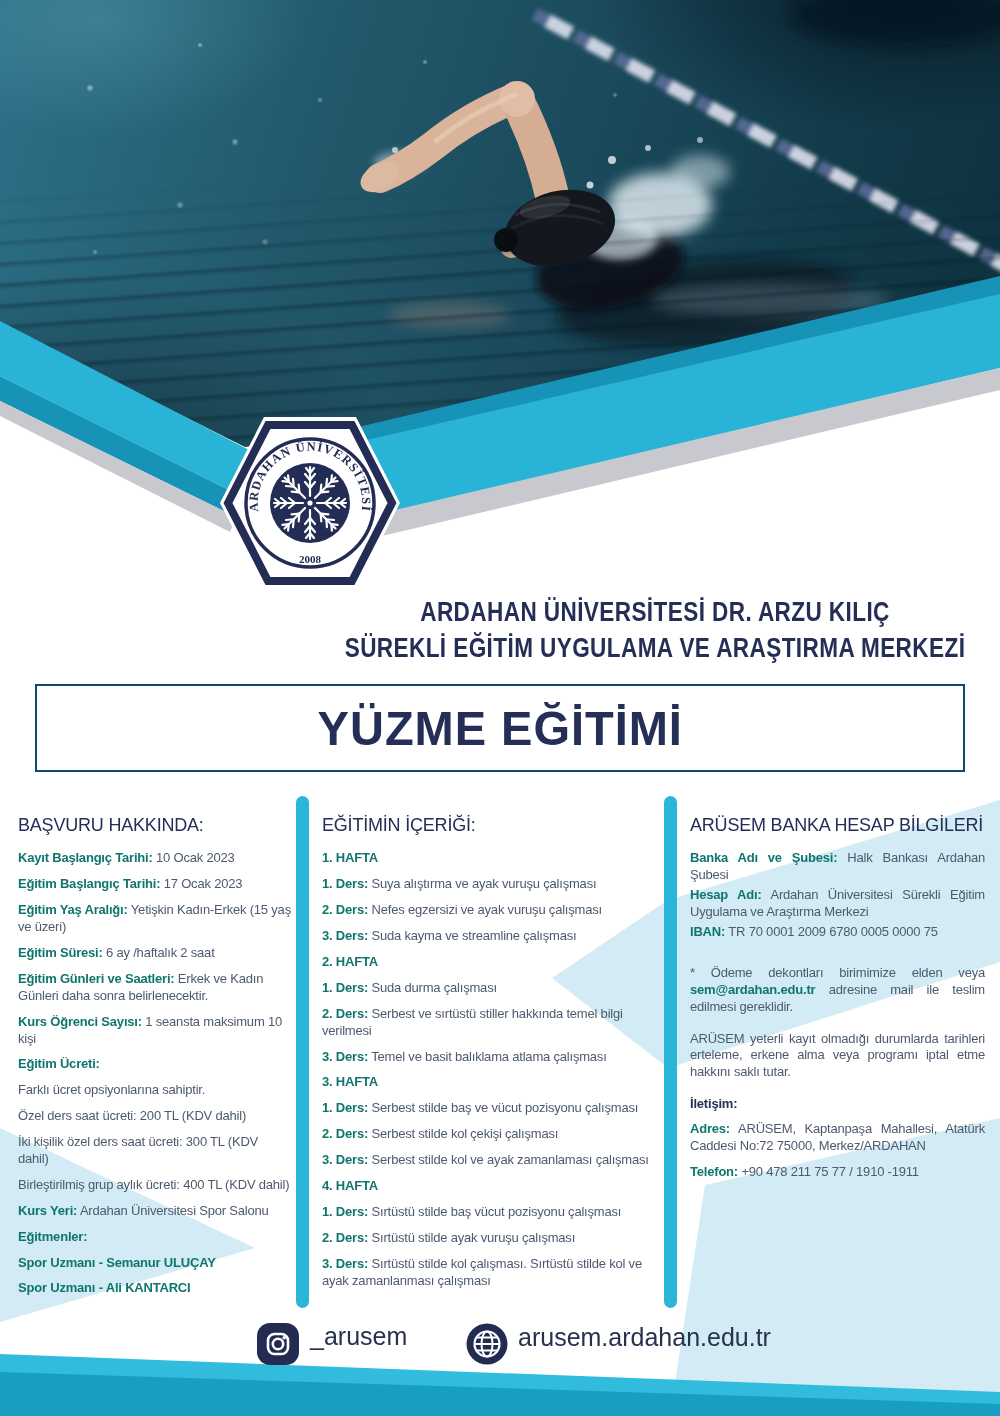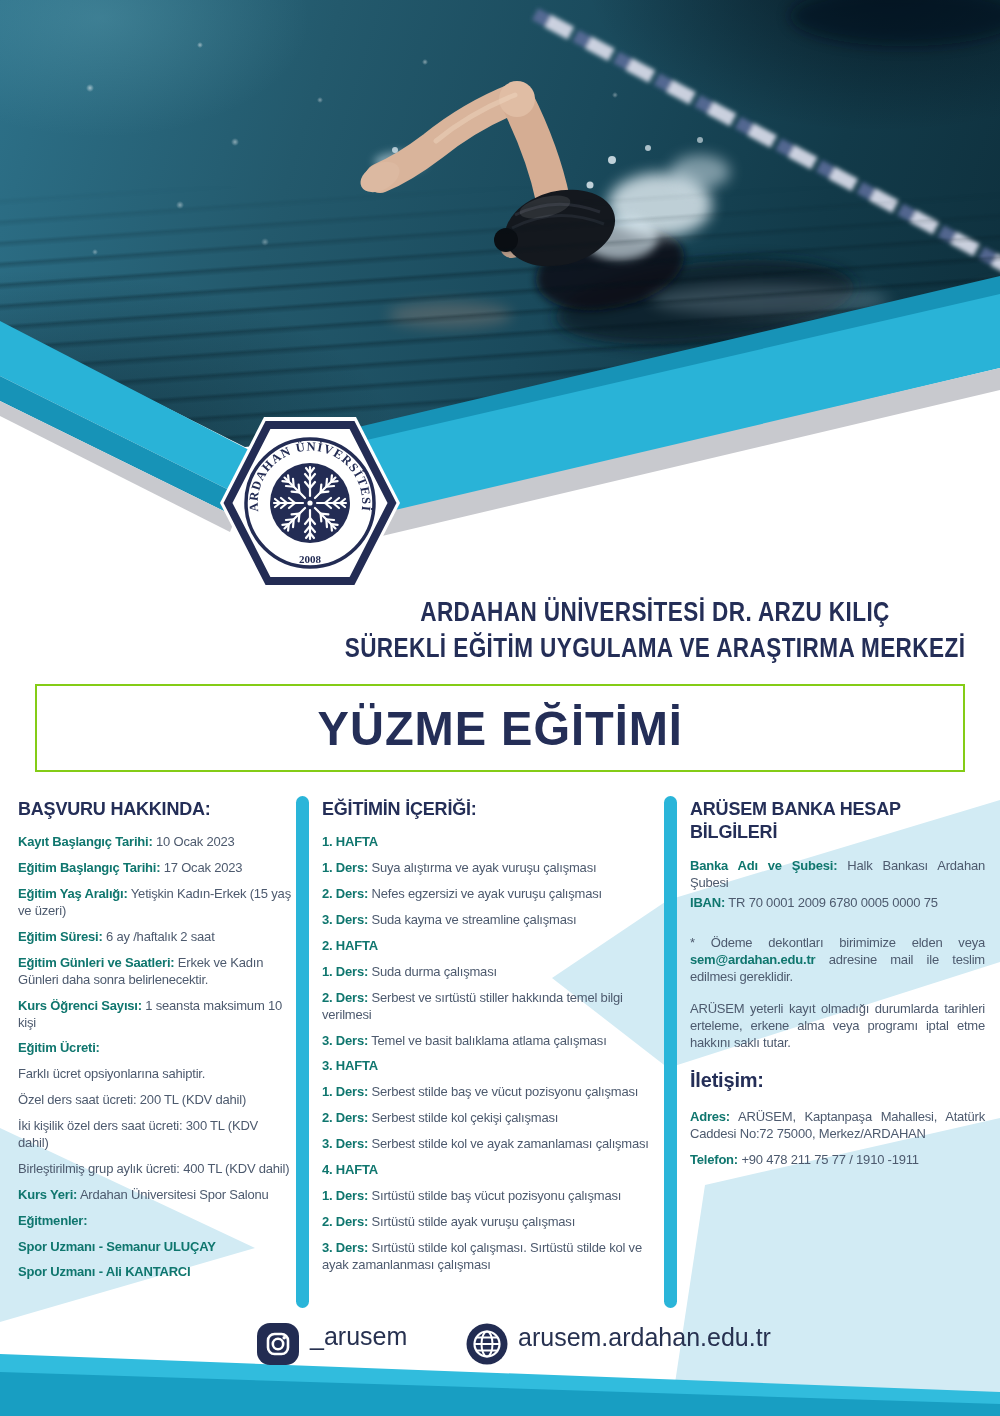--- a/index.html
+++ b/index.html
@@ -46,40 +46,40 @@
   #band-bottom-dark  {clip-path:polygon(0 1372px,1000px 1404px,1000px 1416px,0 1416px);background:#189ec2;}
 
   
   .logo{position:absolute;left:218px;top:414px;z-index:5;}
 
   
   .org-title{position:absolute;left:185px;top:594px;width:940px;z-index:6;text-align:center;
     transform:scaleX(.82);transform-origin:251% top;transform-origin:50% top;
     font-size:27.5px;font-weight:800;line-height:1.3;letter-spacing:.5px;color:#242e57;}
   .course-box{position:absolute;left:35px;top:684px;width:926px;height:84px;z-index:6;
-    border:2px solid #84cc16;display:flex;align-items:center;justify-content:center;background:#fff;}
+    border:2px solid #0c4a6e;display:flex;align-items:center;justify-content:center;background:#fff;}
   .course-box span{font-size:49px;font-weight:800;letter-spacing:1px;color:#242e57;transform:scaleX(.96);}
 
   
   .vbar{position:absolute;top:796px;width:13px;height:512px;border-radius:7px;background:#2ab5d9;z-index:4;}
   #bar1{left:296px;} #bar2{left:664px;}
   .col{position:absolute;top:798px;z-index:6;color:#4d5a6e;font-size:13px;line-height:1.3;letter-spacing:-.2px;}
-  .col h3{font-size:18px;font-weight:700;color:#242e57;margin:0 0 13px;letter-spacing:-.2px;}
+  .col h3{font-size:18px;font-weight:400;color:#242e57;margin:16px 0 13px;letter-spacing:-.2px;}
   .col p{margin:0 0 9px;}
   .col b{color:#0f766e;font-weight:700;}
   #col-left{left:18px;width:274px;}
   #col-mid{left:322px;width:334px;}
   #col-right{left:690px;width:295px;}
   #col-mid .week{font-weight:700;}
   #col-right p{text-align:justify;}
   #col-right .rblock p{margin:0 0 3px;}
   #col-right .rblock{margin-bottom:24px;}
   #col-right .rpara{margin:0 0 15px;}
   #col-right .mt{margin-top:6px;}
-  #col-right h4{font-size:20px;font-weight:800;color:#242e57;margin:4px 0 16px;}
+  #col-right h4{font-size:13px;font-weight:800;color:#242e57;margin:4px 0 8px;}
 
   
   .fgroup{position:absolute;z-index:6;display:flex;align-items:flex-start;gap:10px;}
   #ig{left:256px;top:1322px;} #web{left:466px;top:1323px;}
   .fgroup span{font-size:25px;color:#273150;}
 </style>
 </head>
 <body>
 
 <div class="poster">
@@ -225,20 +225,21 @@
     <p class="week"><b>4. HAFTA</b></p>
     <p><b>1. Ders:</b><span> Sırtüstü stilde baş vücut pozisyonu çalışması</span></p>
     <p><b>2. Ders:</b><span> Sırtüstü stilde ayak vuruşu çalışması</span></p>
     <p><b>3. Ders:</b><span> Sırtüstü stilde kol çalışması. Sırtüstü stilde kol ve ayak zamanlanması çalışması</span></p>
   </div>
 
   <div class="col" id="col-right">
     <h3>ARÜSEM BANKA HESAP BİLGİLERİ</h3>
     <div class="rblock">
       <p><b>Banka Adı ve Şubesi:</b><span> Halk Bankası Ardahan Şubesi</span></p>
+      <p><b>Hesap Adı:</b><span> Ardahan Üniversitesi Sürekli Eğitim Uygulama ve Araştırma Merkezi</span></p>
       <p><b>IBAN:</b><span> TR 70 0001 2009 6780 0005 0000 75</span></p>
     </div>
     <p class="rpara"><span>*  Ödeme dekontları birimimize elden veya </span><b>sem@ardahan.edu.tr</b><span> adresine mail ile teslim edilmesi gereklidir.</span></p>
     <p class="rpara mt">ARÜSEM yeterli kayıt olmadığı durumlarda tarihleri erteleme, erkene alma veya programı iptal etme hakkını saklı tutar.</p>
     <h4>İletişim:</h4>
     <p><b>Adres:</b><span> ARÜSEM, Kaptanpaşa Mahallesi, Atatürk Caddesi No:72 75000, Merkez/ARDAHAN</span></p>
     <p><b>Telefon:</b><span> +90 478 211 75 77 / 1910 -1911</span></p>
   </div>
 
   <div class="fgroup" id="ig">

